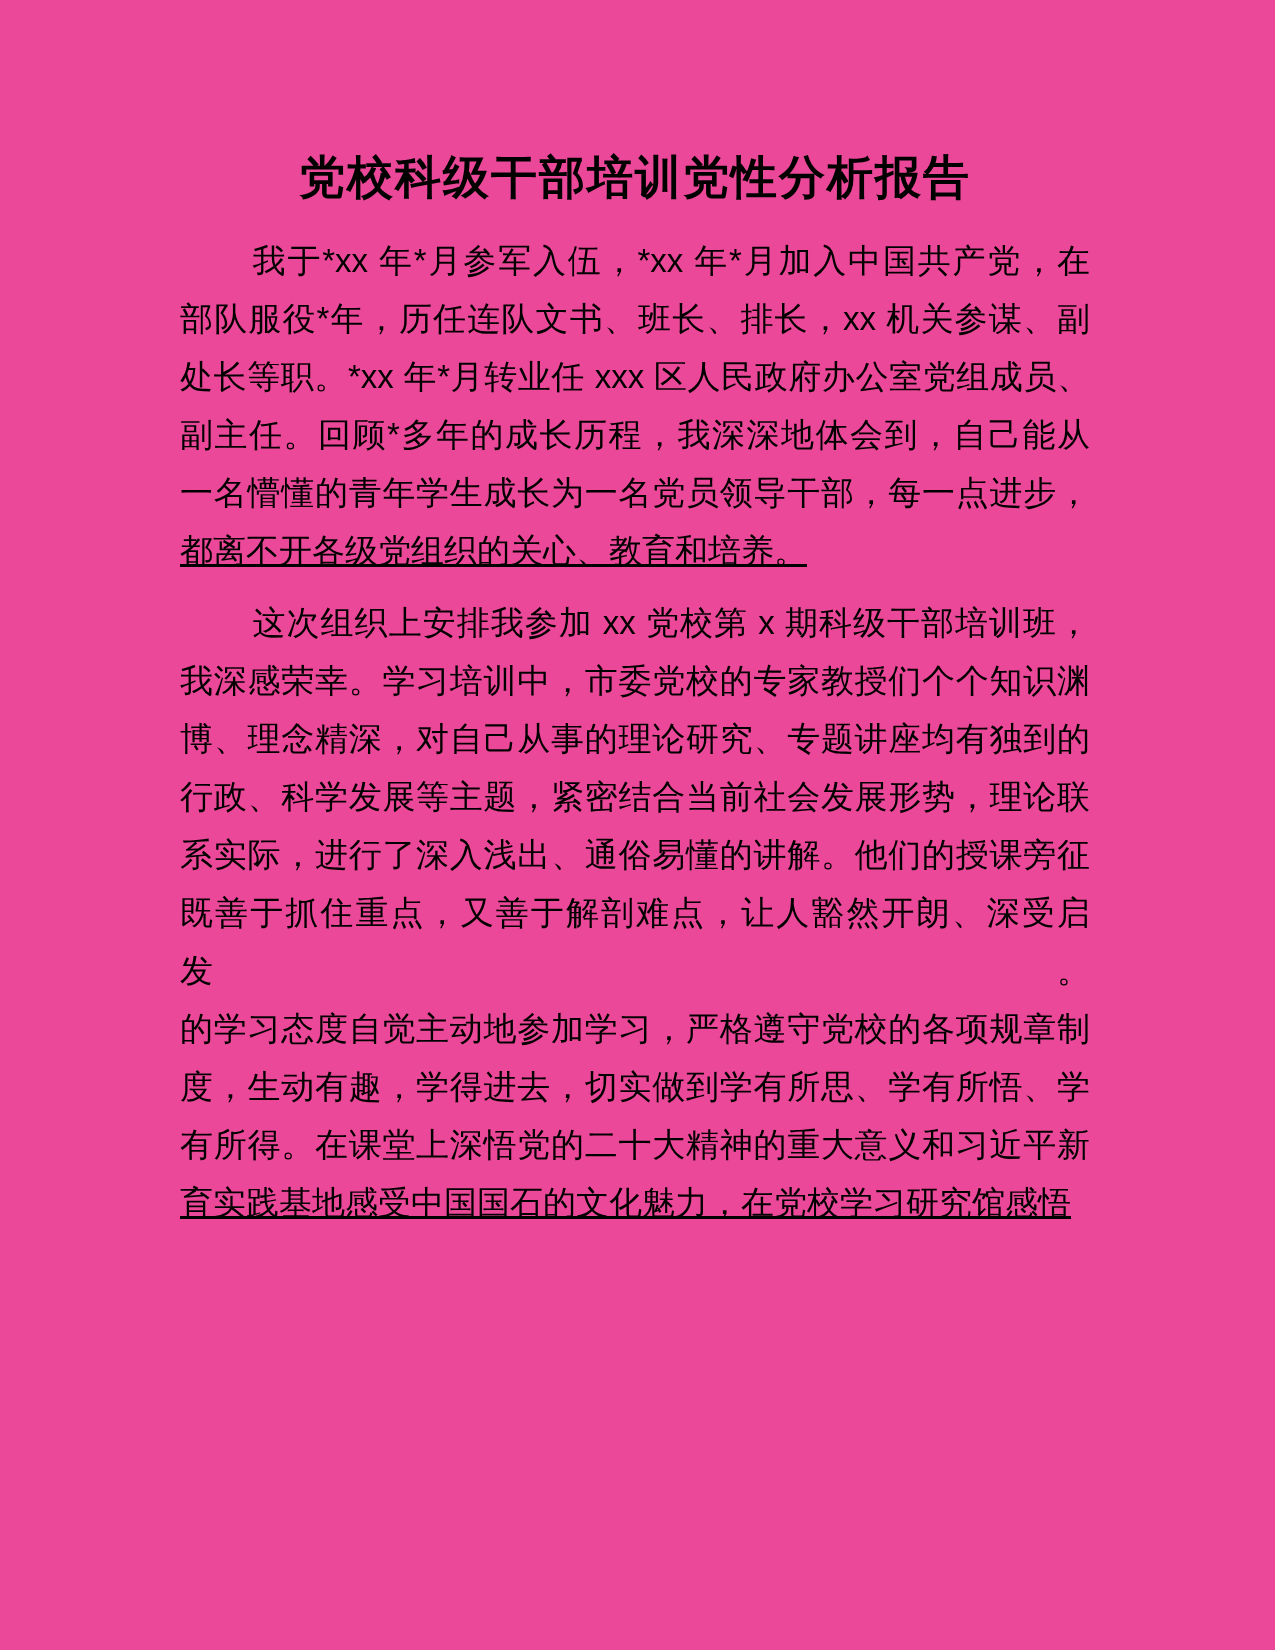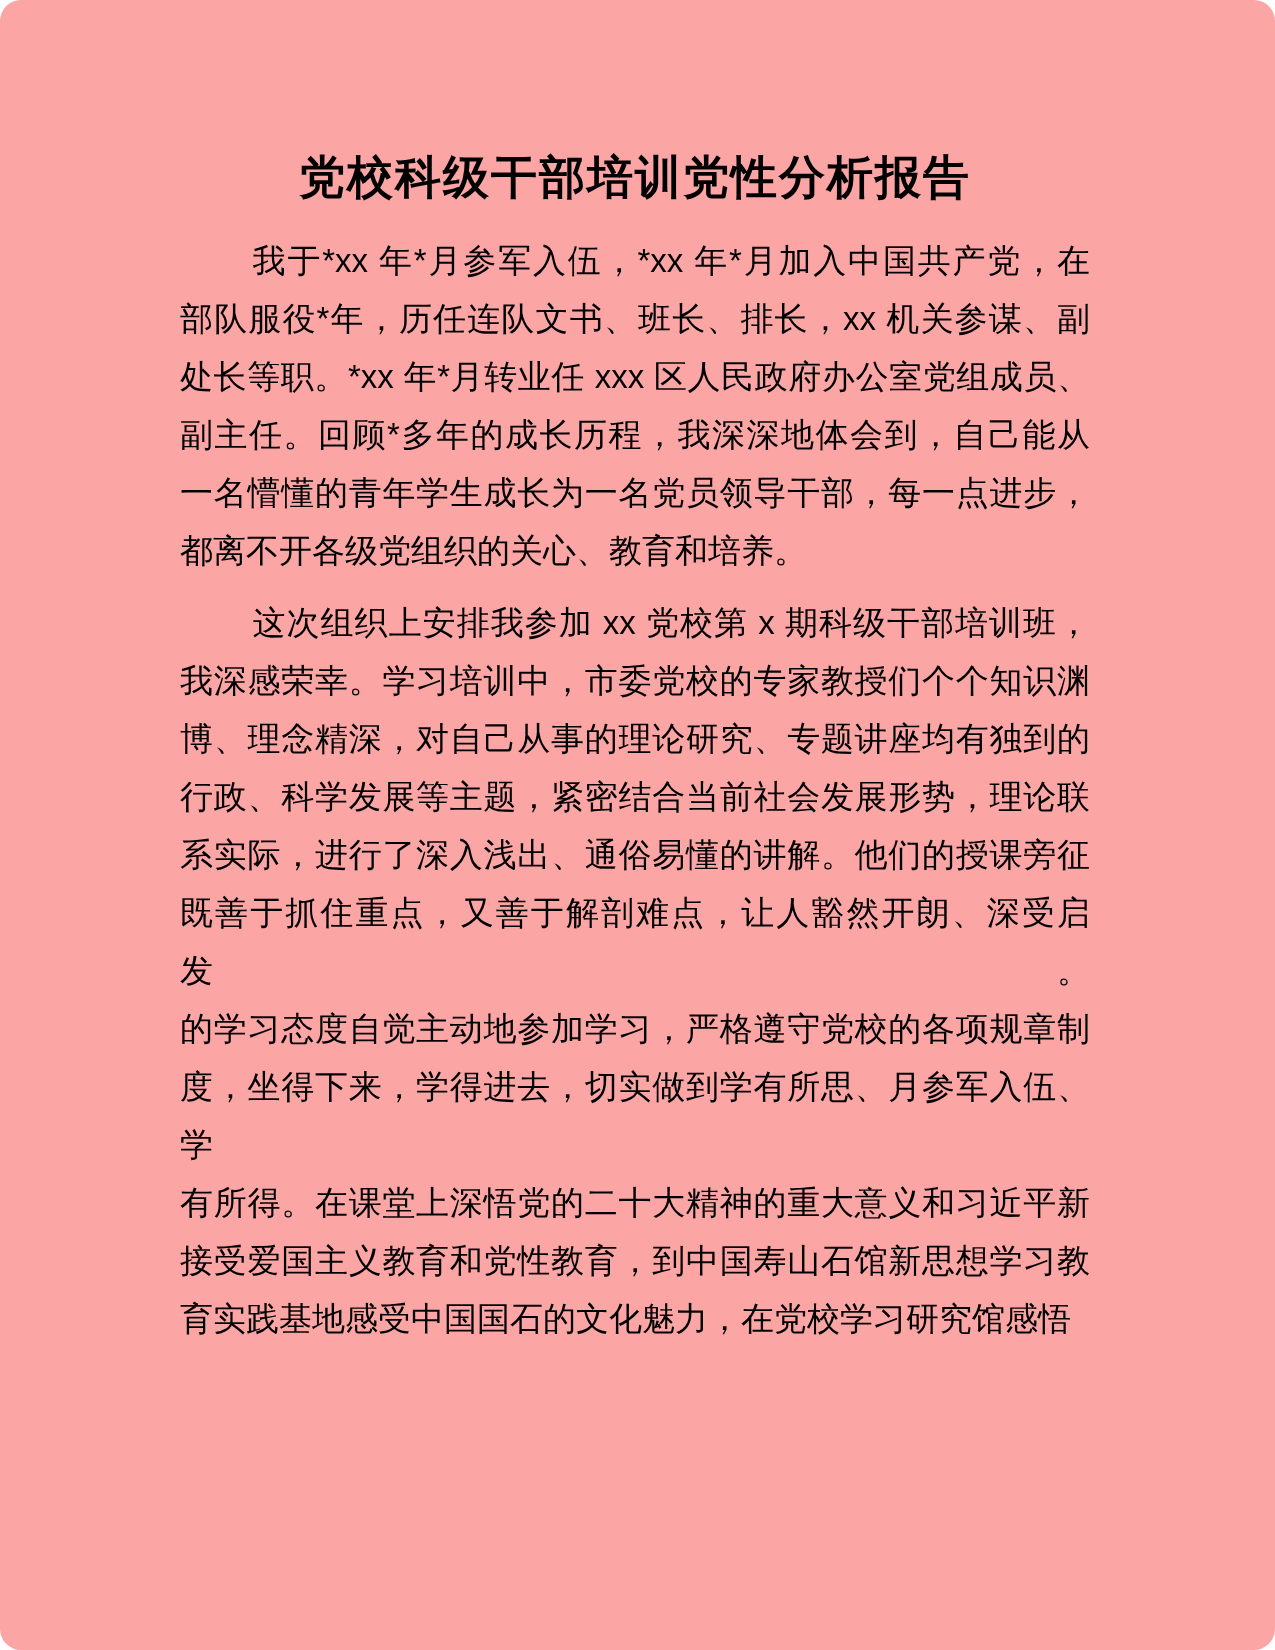--- a/index.html
+++ b/index.html
@@ -5,27 +5,26 @@
   html, body {
     margin: 0;
     padding: 0;
     background: #ffffff;
   }
   .page {
     position: relative;
     width: 1275px;
     height: 1650px;
     margin: 0;
-    background: #fca5a5;
+    background: #ec4899;
     box-sizing: border-box;
     padding: 146px 173px 0 168px;
     color: #000000;
     font-family: "Liberation Sans", sans-serif;
     overflow: hidden;
-    border-radius: 21px;
   }
   .doc-title {
     margin: 0;
     font-size: 46px;
     line-height: 62px;
     font-weight: bold;
     text-align: center;
     letter-spacing: 2px;
     white-space: nowrap;
   }
@@ -40,20 +39,21 @@
     text-align: justify;
     text-align-last: justify;
     
     text-justify: inter-character;
     white-space: normal;
   }
   .line.first { text-indent: 2.2em; }
   .line.last {
     text-align: left;
     text-align-last: left;
+    text-decoration: underline;
   }
 </style>
 </head>
 <body>
 
 <div class="page">
   <h1 class="doc-title">党校科级干部培训党性分析报告</h1>
 
   <div class="doc-body">
 
@@ -67,20 +67,19 @@
     </div>
 
     <div class="para">
       <div class="line first">这次组织上安排我参加 xx 党校第 x 期科级干部培训班，</div>
       <div class="line">我深感荣幸。学习培训中，市委党校的专家教授们个个知识渊</div>
       <div class="line">博、理念精深，对自己从事的理论研究、专题讲座均有独到的</div>
       <div class="line">行政、科学发展等主题，紧密结合当前社会发展形势，理论联</div>
       <div class="line">系实际，进行了深入浅出、通俗易懂的讲解。他们的授课旁征</div>
       <div class="line">既善于抓住重点，又善于解剖难点，让人豁然开朗、深受启发。</div>
       <div class="line">的学习态度自觉主动地参加学习，严格遵守党校的各项规章制</div>
-      <div class="line">度，坐得下来，学得进去，切实做到学有所思、月参军入伍、学</div>
+      <div class="line">度，生动有趣，学得进去，切实做到学有所思、学有所悟、学</div>
       <div class="line">有所得。在课堂上深悟党的二十大精神的重大意义和习近平新</div>
-      <div class="line">接受爱国主义教育和党性教育，到中国寿山石馆新思想学习教</div>
       <div class="line last">育实践基地感受中国国石的文化魅力，在党校学习研究馆感悟</div>
     </div>
 
   </div>
 </div>
 
 </body></html>

